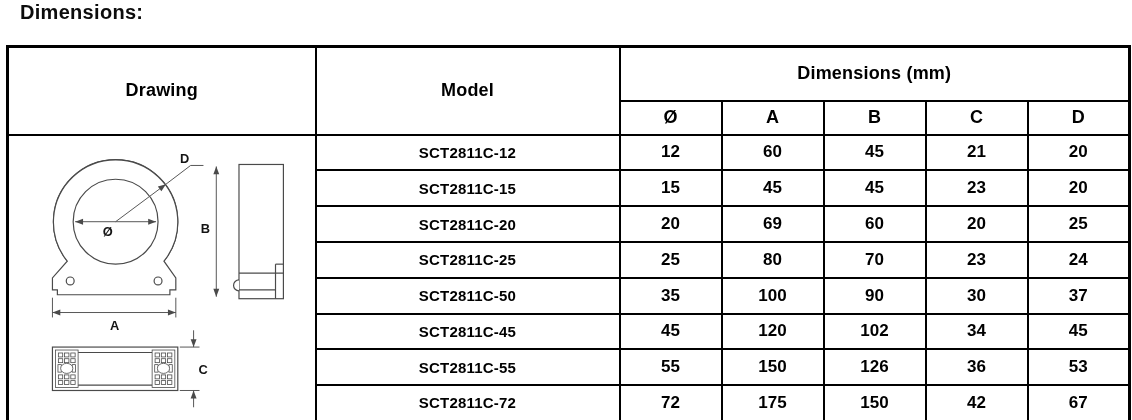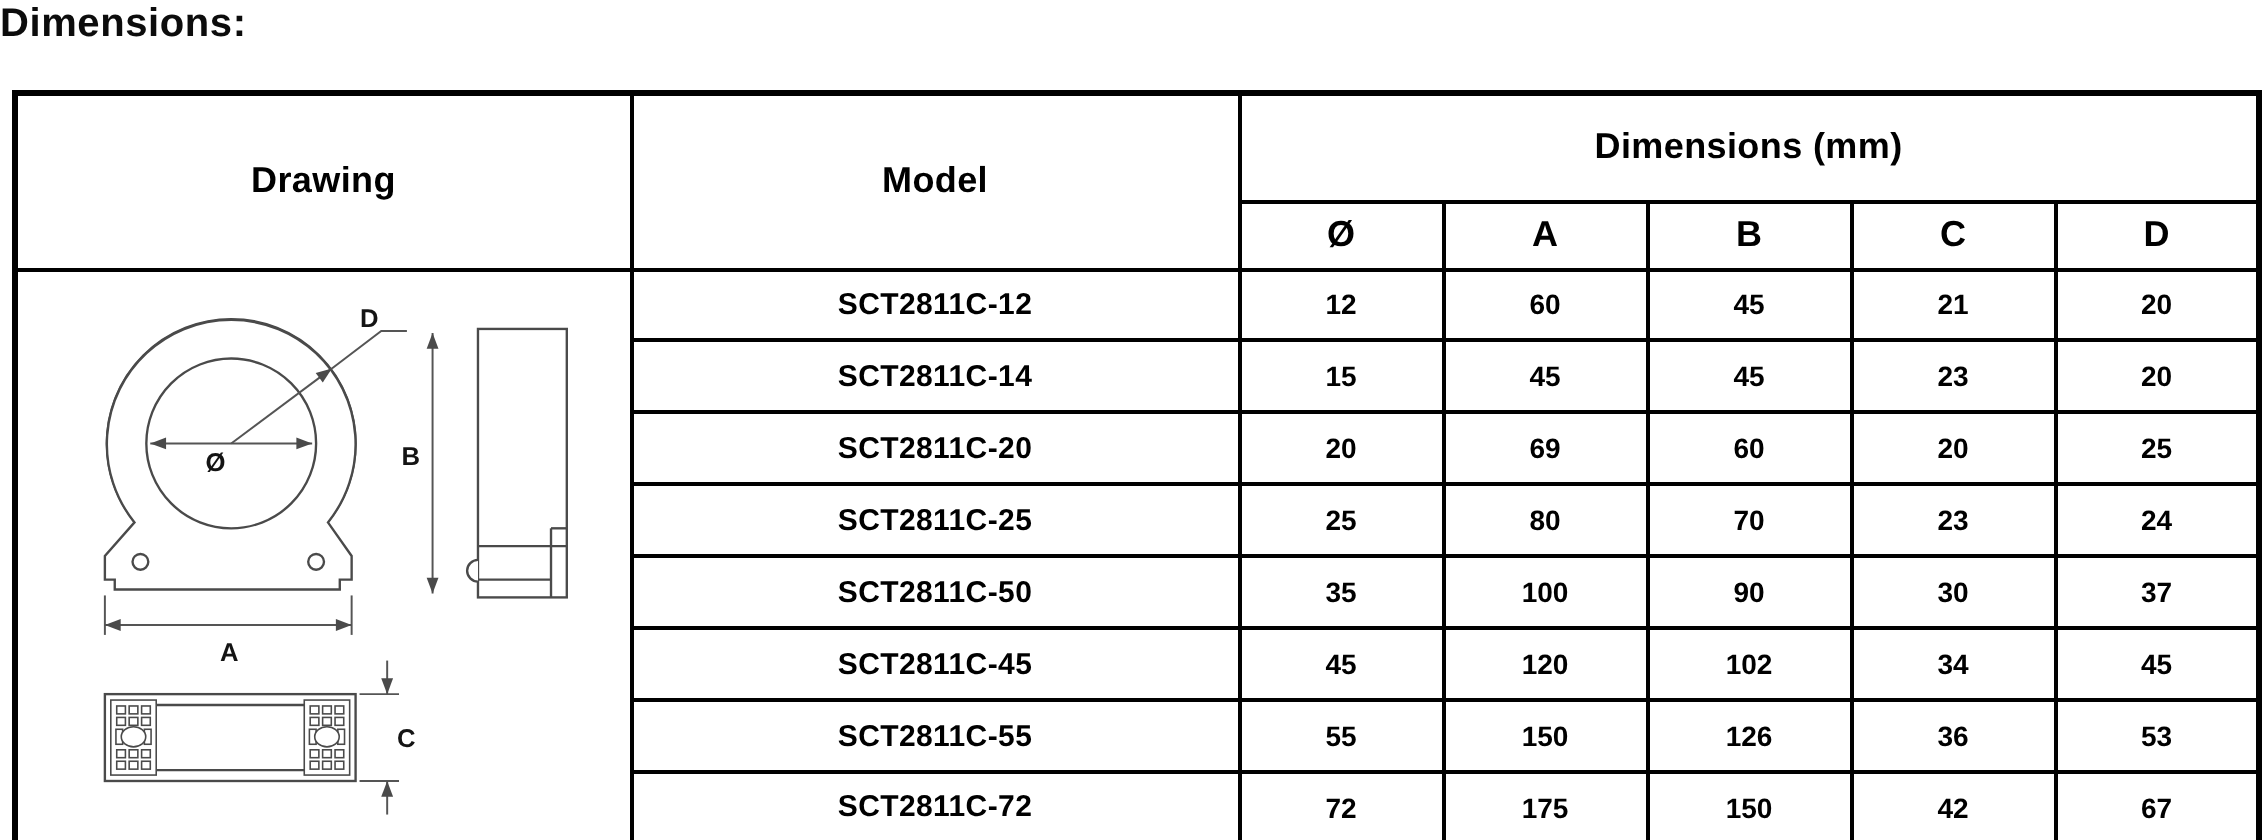--- a/index.html
+++ b/index.html
@@ -1,39 +1,39 @@
 <!DOCTYPE html>
 <html><head>
 <meta charset="utf-8">
 <style>
   html,body{margin:0;padding:0;}
   body{
     width:1132px;height:420px;position:relative;background:#fff;
     font-family:"Liberation Sans","DejaVu Sans",sans-serif;color:#000;overflow:hidden;
   }
   .heading{
-    position:absolute;left:0;top:1px;font-size:20px;font-weight:bold;
+    position:absolute;left:20px;top:1px;font-size:20px;font-weight:bold;
     color:#0c0c0c;letter-spacing:.3px;
   }
   table.dims{
     position:absolute;left:6px;top:45px;width:1122px;height:370px;
     border-collapse:collapse;table-layout:fixed;
   }
   table.dims th,table.dims td{
     border:2px solid #000;text-align:center;vertical-align:middle;padding:0;
     overflow:hidden;
   }
   table.dims{border:3px solid #000;}
   tr.hrow1{height:54px;}
   tr.hrow2{height:34px;}
   tbody tr{height:35px;}
   .h-big{font-size:18px;font-weight:bold;letter-spacing:.2px;}
   .h-sub{font-size:18px;font-weight:bold;}
   td.model{font-size:15px;font-weight:bold;letter-spacing:.2px;border-radius:17px;}
-  td.num{font-size:14px;font-weight:bold;}
+  td.num{font-size:17px;font-weight:bold;}
   td.drawing-cell{vertical-align:top;padding:0;}
   svg .obj{stroke:#4a4a4a;stroke-width:1.2;fill:none;}
   svg .objf{stroke:#4a4a4a;stroke-width:1.2;fill:#fff;}
   svg .dim{stroke:#555;stroke-width:1;fill:none;}
   svg .fine{stroke:#4a4a4a;stroke-width:.8;fill:#fff;}
   svg text.lbl{font-family:"Liberation Sans",sans-serif;font-size:13px;font-weight:bold;fill:#141414;}
 </style>
 </head>
 <body>
 
@@ -149,21 +149,21 @@
         </svg>
       </td>
       <td class="model">SCT2811C-12</td>
       <td class="num">12</td>
       <td class="num">60</td>
       <td class="num">45</td>
       <td class="num">21</td>
       <td class="num">20</td>
     </tr>
     <tr>
-      <td class="model">SCT2811C-14</td>
+      <td class="model">SCT2811C-15</td>
       <td class="num">15</td>
       <td class="num">45</td>
       <td class="num">45</td>
       <td class="num">23</td>
       <td class="num">20</td>
     </tr>
     <tr>
       <td class="model">SCT2811C-20</td>
       <td class="num">20</td>
       <td class="num">69</td>

